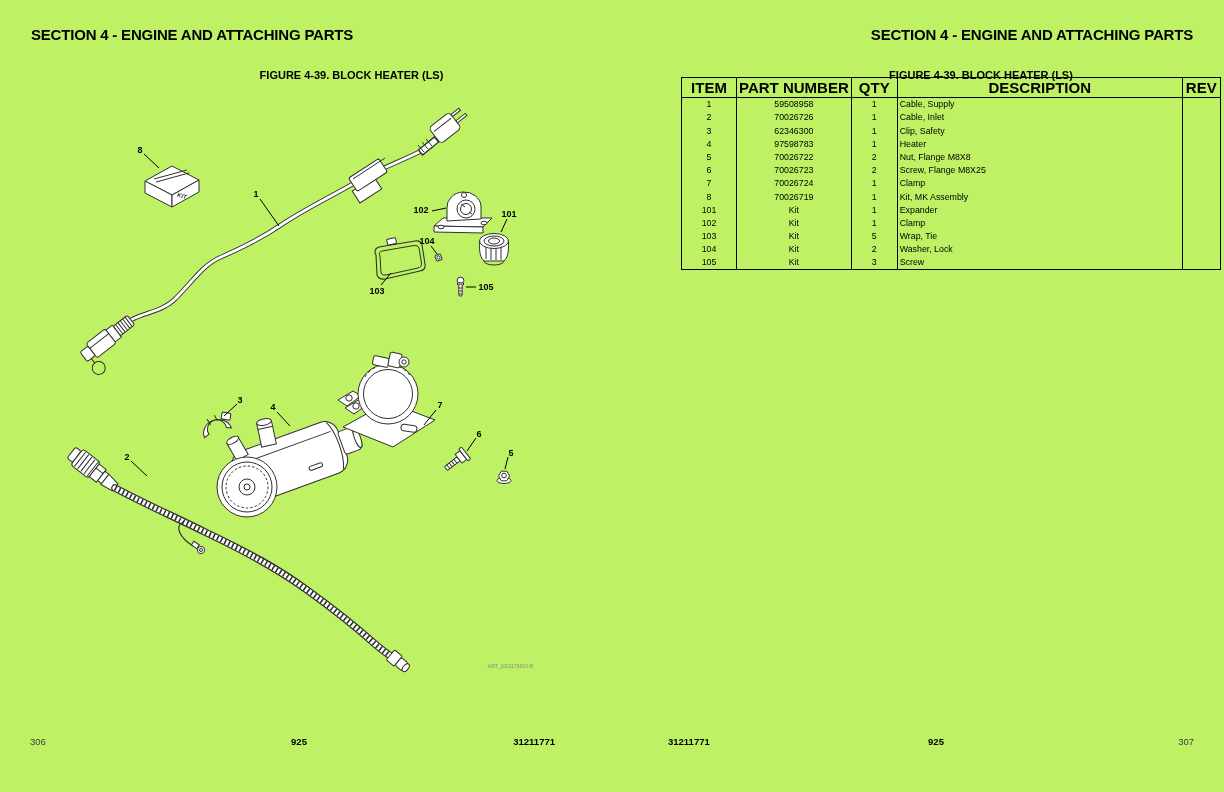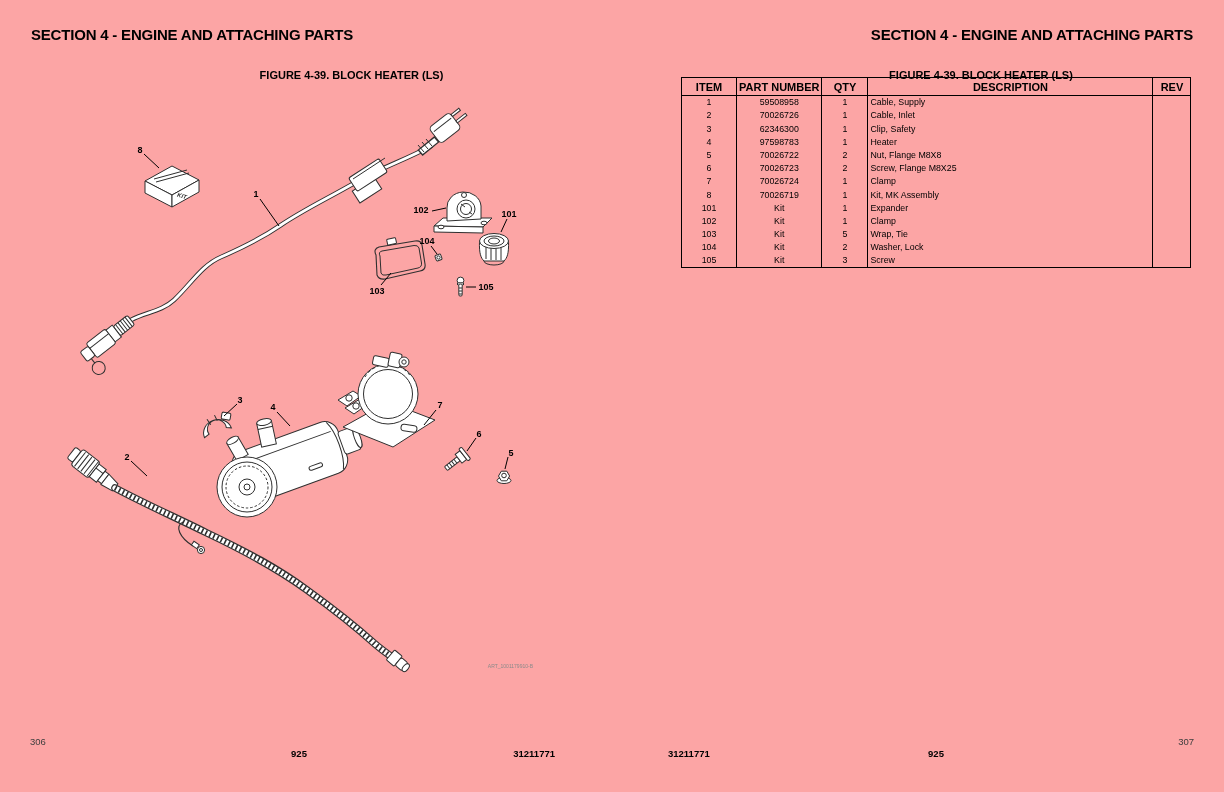--- a/index.html
+++ b/index.html
@@ -1,42 +1,42 @@
 <!DOCTYPE html>
 <html><head>
 <meta charset="utf-8">
 <style>
   html,body{margin:0;padding:0;background:#ffffff;}
   body{width:1224px;height:792px;font-family:"Liberation Sans", sans-serif;color:#000;}
-  .spread{position:relative;width:1224px;height:792px;background:#fca5a5;display:flex;}
+  .spread{position:relative;width:1224px;height:792px;background:#bef264;display:flex;}
   .page{position:relative;width:612px;height:792px;}
   .hdr{position:absolute;top:26px;margin:0;font-size:15px;font-weight:bold;letter-spacing:-0.2px;white-space:nowrap;}
   .hdr-left{left:31px;}
   .hdr-right{right:31px;}
   .caption{position:absolute;top:53px;margin:16px;font-size:11px;font-weight:bold;text-align:center;white-space:nowrap;padding-left:38px;}
   .caption-left{left:0;width:595px;}
   .caption-right{left:69px;width:492px;}
   .figure-area{position:absolute;left:55px;top:95px;width:500px;height:600px;}
   .figure-area svg{display:block;width:500px;height:600px;}
   
   table.parts{position:absolute;left:69px;top:77px;border-collapse:collapse;border:1.5px solid #000;table-layout:fixed;}
-  table.parts th{border:1.2px solid #000;font-size:11px;font-weight:bold;height:15px;padding:1px 2px;text-align:center;white-space:nowrap;}
+  table.parts th{border:1.2px solid #000;font-size:15px;font-weight:bold;height:15px;padding:1px 2px;text-align:center;white-space:nowrap;}
   table.parts td{border-left:1.2px solid #000;border-right:1.2px solid #000;border-top:none;border-bottom:none;
     font-size:8.8px;height:13.2px;padding:0 2px;line-height:1;white-space:nowrap;vertical-align:middle;}
   .c-item{width:50px;text-align:center;}
   .c-part{width:80px;text-align:center;}
   .c-qty{width:41px;text-align:center;}
   .c-desc{width:280px;text-align:left;}
   .c-rev{width:33px;text-align:center;}
   td.ind0{padding-left:4px;}
   td.ind1{padding-left:11px;margin-left:36px;}
   td.ind2{padding-left:15px;}
   
   .ft{position:absolute;top:736px;font-size:9.5px;white-space:nowrap;}
-  .ft-bold{font-weight:bold;margin-top:12px;}
+  .ft-bold{font-weight:bold;}
   .ft-pagenum{color:#3d3d3d;}
   .ftl-left{left:30px;}
   .ftl-center{left:0;width:598px;text-align:center;}
   .ftl-right{right:57px;}
   .ftr-left{left:56px;}
   .ftr-center{left:36px;width:576px;text-align:center;}
   .ftr-right{right:30px;}
   
   .art{stroke:#2f2f2f;stroke-width:1;fill:#fff;}
   .artn{stroke:#2f2f2f;stroke-width:1;fill:none;}

